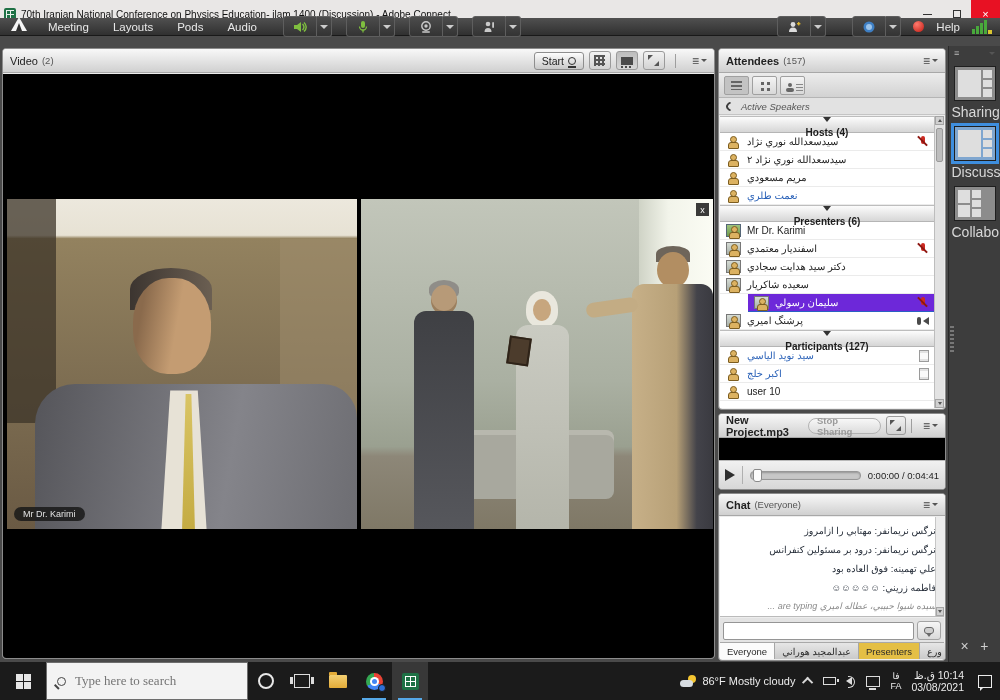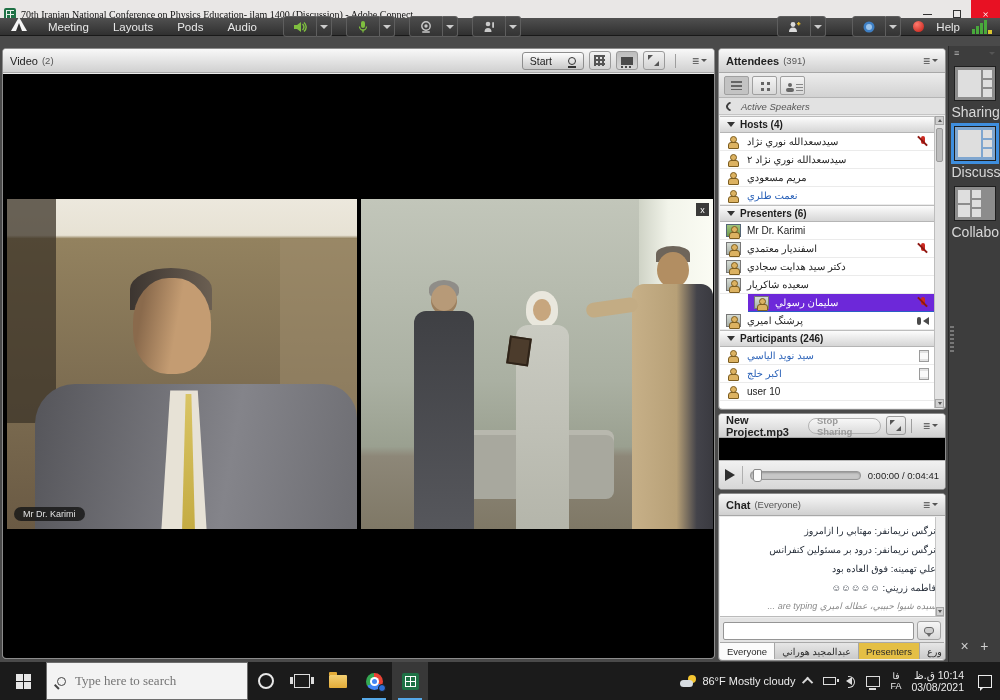--- a/index.html
+++ b/index.html
@@ -1,21 +1,21 @@
 <!DOCTYPE html>
 <html><head>
 <meta charset="utf-8">
 <style>
   * { box-sizing: border-box; margin: 0; padding: 0; }
   html,body { width:1000px; height:700px; overflow:hidden; }
   body { font-family:"Liberation Sans", sans-serif; background:#4a4a4a; position:relative; }
   #screen { position:absolute; inset:0; width:1000px; height:700px; background:#4a4a4a; }
 
   
-  .titlebar { position:absolute; top:0; left:0; right:0; height:28px; background:#e9e7e6; display:flex; align-items:center; font-size:10px; color:#111;font-family:Liberation Serif, serif; }
+  .titlebar { position:absolute; top:0; left:0; right:0; height:28px; background:#e9e7e6; display:flex; align-items:center; font-size:10px; color:#111; }
   .app-ico { width:12px; height:12px; margin:0 5px 0 4px; background:#1e7145; border-radius:2px; position:relative; }
   .app-ico::before { content:""; position:absolute; inset:2px; background:
       linear-gradient(#fff 1px, transparent 1px) 0 0/4px 4px,
       linear-gradient(90deg,#fff 1px, transparent 1px) 0 0/4px 4px; opacity:.9; }
   .win-btns { margin-left:auto; display:flex; height:100%; }
   .wb { width:29px; display:flex; align-items:center; justify-content:center; }
   .wb .minbar { width:9px; height:1px; background:#333; display:block; }
   .wb .maxbox { width:8px; height:8px; border:1px solid #333; display:block; }
   .wb.close { background:#e81123; color:#fff; font-size:11px; }
 
@@ -42,21 +42,21 @@
   .pod { position:absolute; background:#ededed; border:1px solid #8b8b8b; border-radius:4px; overflow:hidden; }
   .pod-h { height:24px; background:linear-gradient(#f8f8f8,#d0d0d0); border-bottom:1px solid #a8a8a8; display:flex; align-items:center; padding:0 7px; font-size:11px; color:#222; }
   .pod-count { font-size:9.5px; color:#555; margin-left:4px; }
   .pod-menu { margin-left:6px; color:#444; font-size:12px; display:flex; align-items:center; gap:2px; }
   .mini-caret { width:0;height:0;border-left:3px solid transparent;border-right:3px solid transparent;border-top:3px solid #555; }
   .hsep { width:1px; height:14px; background:#9e9e9e; margin:0 5px; }
 
   
   #video-pod { left:2px; top:48px; width:713px; height:611px; }
   .vh-right { margin-left:auto; display:flex; align-items:center; gap:5px; }
-  .start-btn { height:18px; border:1px solid #8e8e8e; border-radius:3px; background:linear-gradient(#fdfdfd,#c9c9c9); display:flex; align-items:center; gap:16px; padding:0 7px; font-size:10.5px; color:#222; }
+  .start-btn { height:18px; border:1px solid #8e8e8e; border-radius:3px; background:linear-gradient(#fdfdfd,#c9c9c9); display:flex; align-items:center; gap:4px; padding:0 7px; font-size:10.5px; color:#222; }
   .cam-glyph { width:8px; height:8px; border:1.5px solid #333; border-radius:50%; position:relative; }
   .cam-glyph::after { content:""; position:absolute; left:-1px; bottom:-4px; width:8px; height:2px; background:#333; }
   .icon-btn { width:22px; height:19px; border:1px solid #9a9a9a; border-radius:3px; background:linear-gradient(#f2f2f2,#d2d2d2); display:flex; align-items:center; justify-content:center; }
   .icon-btn.pressed { background:linear-gradient(#bdbdbd,#d6d6d6); }
   .grid-ico { width:11px; height:11px; background-image:linear-gradient(#555 2px, transparent 2px), linear-gradient(90deg,#555 2px, transparent 2px); background-size:4px 4px; background-position:0 0; }
   .film-ico { width:12px; height:8px; background:#4a4a4a; position:relative; }
   .film-ico::after { content:""; position:absolute; left:0; bottom:-3px; width:12px; height:2px; background-image:linear-gradient(90deg,#4a4a4a 2px, transparent 2px); background-size:4px 2px; }
   .fs-ico { width:11px; height:11px; position:relative; }
   .fs-ico::before,.fs-ico::after { content:""; position:absolute; width:0; height:0; }
   .fs-ico::before { left:0; top:0; border-top:5px solid #555; border-right:5px solid transparent; }
@@ -100,21 +100,21 @@
   .att-tb-btn { width:25px; height:19px; border:1px solid #a0a0a0; border-radius:2px; background:linear-gradient(#f4f4f4,#d8d8d8); display:flex; align-items:center; justify-content:center; }
   .att-tb-btn.pressed { background:#c3c3c3; }
   .lines-ico { width:11px; height:9px; background:repeating-linear-gradient(#666 0 2px, transparent 2px 4px); }
   .dots-ico { width:3px; height:3px; background:#666; box-shadow:6px 0 #666, 0 6px #666, 6px 6px #666; margin:-4px 4px 0 0; }
   .pers-ico { width:4px; height:4px; border-radius:50%; background:#666; position:relative; margin-right:6px; }
   .pers-ico::after { content:""; position:absolute; left:-2px; top:5px; width:8px; height:4px; border-radius:2px; background:#666; }
   .pers-ico::before { content:""; position:absolute; left:8px; top:1px; width:7px; height:7px; background:repeating-linear-gradient(#888 0 1px, transparent 1px 3px); }
   .active-speakers { height:17px; background:#e2e2e2; border-bottom:1px solid #c4c4c4; display:flex; align-items:center; padding:0 7px; font-size:9.5px; font-style:italic; color:#555; gap:6px; }
   .phone-ico { width:9px; height:9px; border:2px solid #3d3d3d; border-radius:50%; border-top-color:transparent; border-right-color:transparent; transform:rotate(45deg); }
   .att-list { position:absolute; top:67px; bottom:1px; left:1px; right:1px; background:#fff; }
-  .sec-h { height:17px; background:linear-gradient(#fcfcfc,#d6d6d6); border-top:1px solid #bdbdbd; border-bottom:1px solid #b5b5b5; display:flex; align-items:center; padding:0 7px; font-size:10px; font-weight:bold; color:#1d1d1d; gap:5px; }
+  .sec-h { height:17px; background:linear-gradient(#fcfcfc,#d6d6d6); border-top:1px solid #bdbdbd; border-bottom:1px solid #b5b5b5; display:flex; align-items:center; padding:0 0; font-size:10px; font-weight:bold; color:#1d1d1d; gap:5px;flex-direction:column; }
   .tri-down { width:0; height:0; border-left:4px solid transparent; border-right:4px solid transparent; border-top:5px solid #333; }
   .att-row { height:18px; background:#fff; border-bottom:1px solid #ebebeb; display:flex; align-items:center; padding:0 5px 0 6px; font-size:10px; color:#222; margin-right:10px; gap:6px; }
   .att-row.sel { background:#6d28d9; color:#fff; border-bottom-color:#2a5fc4;margin-left:28px; }
   .att-name.link { color:#2b62b8; }
   .att-row.sel .att-name { color:#fff; }
   .row-right { margin-left:auto; display:flex; align-items:center; gap:2px; }
   .av { width:15px; height:13px; position:relative; flex:0 0 auto; }
   .av.frame { background:linear-gradient(#d6dcd6,#a8b0a8); border:1px solid #777; }
   .av.cam { background:linear-gradient(#9ec47e,#6f9b4f); border:1px solid #567; }
   .av::before { content:""; position:absolute; left:4px; top:1px; width:5px; height:5px; border-radius:50%; background:#dcb261; border:1px solid #7c5d20; }
@@ -397,21 +397,21 @@
         <span class="close-video">x</span>
 
       </div>
 
     </div>
   </div>
 
   <div class="pod" id="attendees-pod">
     <div class="pod-h">
       <span style="font-weight:bold">Attendees</span>
-      <span class="pod-count">(391)</span>
+      <span class="pod-count">(157)</span>
       <span class="pod-menu" style="margin-left:auto">
           <span>≡</span>
           <i class="mini-caret"></i>
         </span>
     </div>
     <div class="att-toolbar">
       <span class="att-tb-btn pressed">
           <i class="lines-ico"></i>
         </span>
       <span class="att-tb-btn">
@@ -485,21 +485,21 @@
         <span class="av frame"></span>
         <span class="att-name">پرشنگ اميري</span>
         <span class="row-right sndpair">
             <i class="mini-mic"></i>
             <i class="mini-spk"></i>
           </span>
       </div>
 
       <div class="sec-h" style="margin-right:10px">
         <i class="tri-down"></i>
-        <span>Participants (246)</span>
+        <span>Participants (127)</span>
       </div>
       <div class="att-row">
         <span class="av"></span>
         <span class="att-name link">سيد نويد الياسي</span>
         <span class="row-right">
             <i class="docico"></i>
           </span>
       </div>
       <div class="att-row">
         <span class="av"></span>

